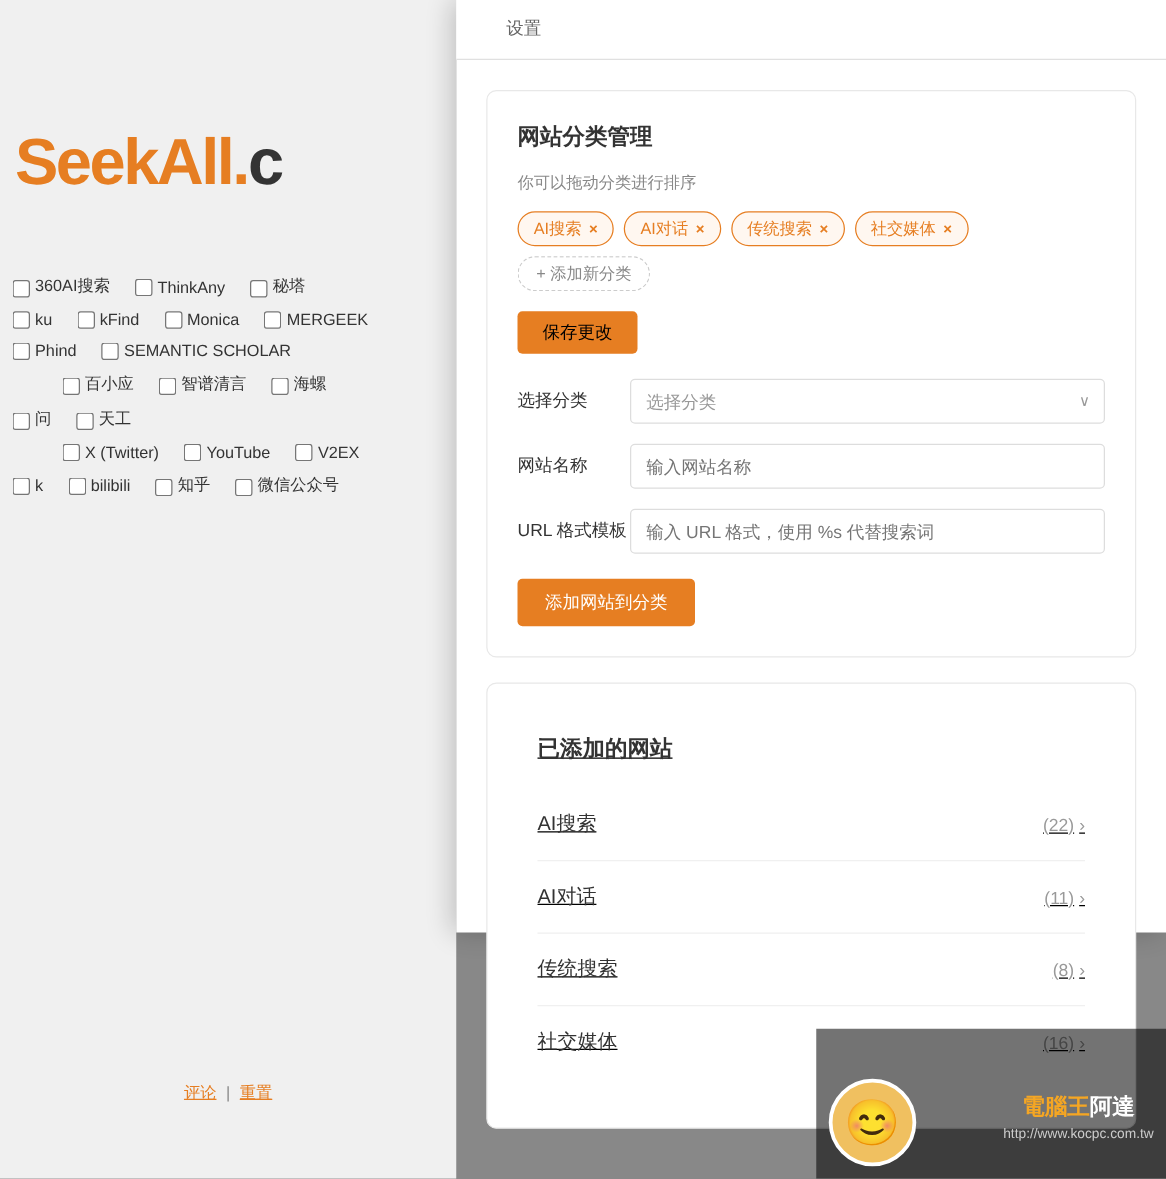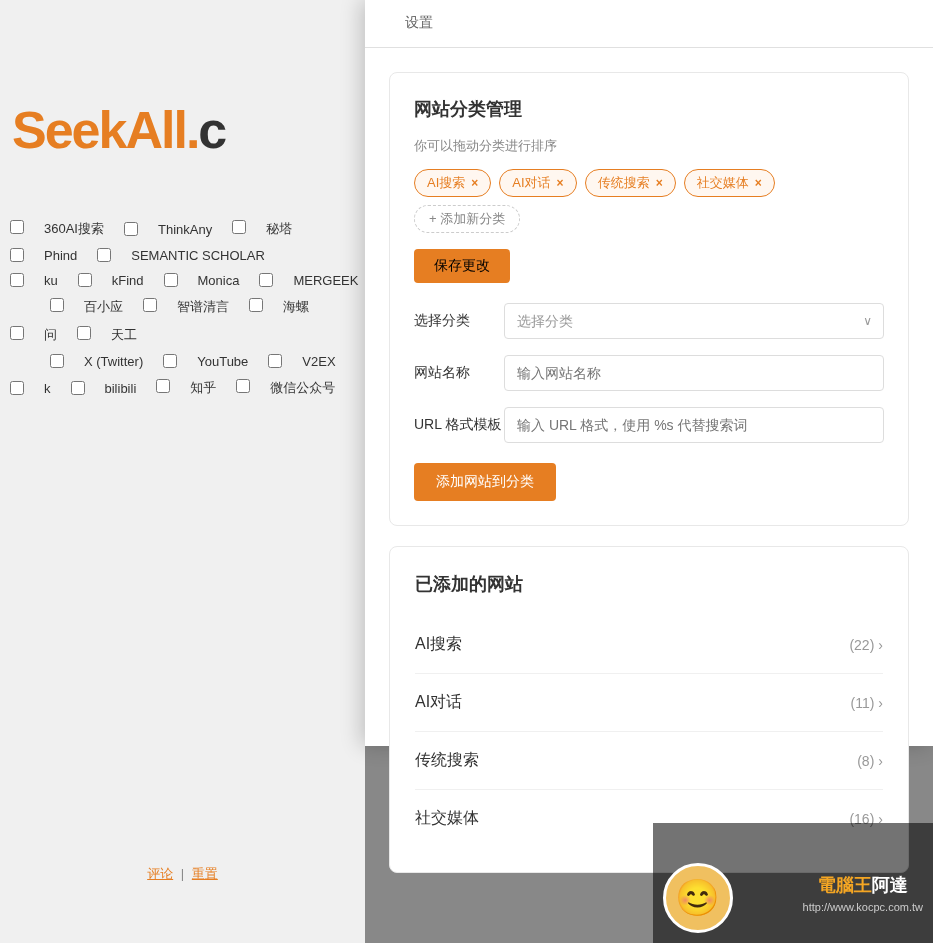--- a/index.html
+++ b/index.html
@@ -47,22 +47,22 @@
     .bg-row {
       display: flex;
       gap: 20px;
       margin-bottom: 10px;
       font-size: 13px;
       color: #333;
       align-items: center;
     }
     .bg-row label {
       display: flex;
-      align-items: flex-start;
-      gap: 20px;
+      align-items: flex-end;
+      gap: 4px;
       white-space: nowrap;
     }
     .bg-row input[type=checkbox] {
       width: 14px; height: 14px;
     }
 
     .bg-links {
       position: absolute;
       bottom: 60px;
       left: 0;
@@ -256,21 +256,22 @@
       font-size: 14px;
       cursor: pointer;
       margin-top: 4px;
     }
 
     
     .sites-section {
       background: #fff;
       border: 1px solid #e8e8e8;
       border-radius: 8px;
-      padding: 25px;
+      padding: 40px;
+      text-decoration: underline;
     }
     .sites-title {
       font-size: 18px;
       font-weight: bold;
       color: #333;
       margin-bottom: 20px;
     }
     .site-category-row {
       display: flex;
       align-items: center;
@@ -365,43 +366,43 @@
           <span>ThinkAny</span>
         </label>
       <label>
           <input type="checkbox" style=""> 
           <span>秘塔</span>
         </label>
     </div>
     <div class="bg-row">
       <label>
           <input type="checkbox" style=""> 
+          <span>ku</span>
+        </label>
+      <label>
+          <input type="checkbox" style=""> 
+          <span>kFind</span>
+        </label>
+      <label>
+          <input type="checkbox" style=""> 
+          <span>Monica</span>
+        </label>
+      <label>
+          <input type="checkbox" style=""> 
+          <span>MERGEEK</span>
+        </label>
+    </div>
+    <div class="bg-row">
+      <label>
+          <input type="checkbox" style=""> 
           <span>Phind</span>
         </label>
       <label>
           <input type="checkbox" style=""> 
           <span>SEMANTIC SCHOLAR</span>
-        </label>
-    </div>
-    <div class="bg-row">
-      <label>
-          <input type="checkbox" style=""> 
-          <span>ku</span>
-        </label>
-      <label>
-          <input type="checkbox" style=""> 
-          <span>kFind</span>
-        </label>
-      <label>
-          <input type="checkbox" style=""> 
-          <span>Monica</span>
-        </label>
-      <label>
-          <input type="checkbox" style=""> 
-          <span>MERGEEK</span>
         </label>
     </div>
     <div class="bg-row">
       <span style="width:20px;"></span>
       <label>
           <input type="checkbox" style=""> 
           <span>百小应</span>
         </label>
       <label>
           <input type="checkbox" style=""> 

